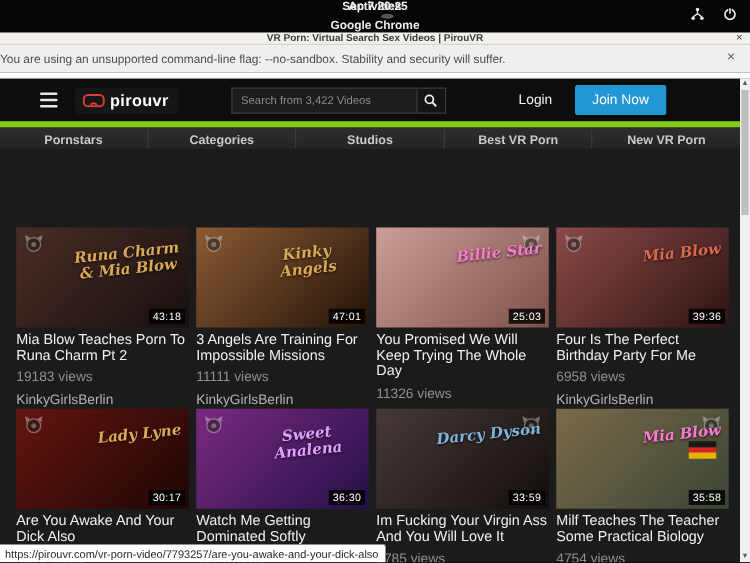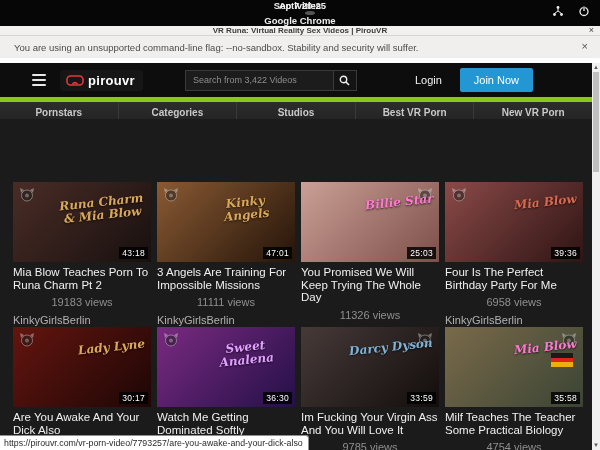--- a/index.html
+++ b/index.html
@@ -18,21 +18,21 @@
   .topbar .sysicons svg { display:block; }
 
   
   .titlebar { position:absolute; top:26px; left:0; width:600px; height:10px; background:#f2f0ee;
               border-bottom:1px solid #d8d5d2; color:#3c3c3c; font-size:8px; font-weight:700;
               display:flex; align-items:center; justify-content:center; }
   .titlebar .close { position:absolute; right:6px; top:-1px; font-size:9px; font-weight:400; color:#444; }
 
   
   .infobar { position:absolute; top:36px; left:0; width:600px; height:22px; background:#f1efee;
-             color:#4c4c4c; font-size:9.5px; display:flex; align-items:center; padding-left:14px; }
+             color:#4c4c4c; font-size:9.5px; display:flex; align-items:center; }
   .infobar .close { position:absolute; right:12px; top:4px; font-size:11px; color:#555; }
   .gapstrip { position:absolute; top:58px; left:0; width:600px; height:5px; background:#fdfdfd; }
 
   
   .siteheader { position:absolute; top:63px; left:0; width:592px; height:34px; background:#0d0d0d;
                 display:flex; align-items:center; }
   .burger { margin-left:32px; width:14px; display:flex; flex-direction:column; gap:3px; }
   .burger span { display:block; height:2px; background:#e8e8e8; border-radius:1px; }
   .logo { display:flex; align-items:center; gap:4px; background:#161616; border-radius:3px;
           padding:3px 8px 3px 6px; margin-left:14px; }
@@ -69,21 +69,21 @@
           font-family:"DejaVu Serif", serif; font-style:italic; font-weight:700; font-size:12px; line-height:1.05;
           transform:rotate(-6deg); text-shadow:0 1px 2px rgba(0,0,0,.7); }
   .thumb .dur { position:absolute; right:3px; bottom:3px; background:rgba(0,0,0,.82); color:#fff;
           font-size:8.5px; padding:1px 3px; letter-spacing:.3px; }
   .thumb .wm { position:absolute; top:5px; opacity:.8; }
   .thumb .wm.left { left:6px; } .thumb .wm.right { right:6px; }
   .thumb .flag { position:absolute; top:26px; right:10px; width:22px; height:14px; display:none; }
   .thumb .flag i { display:block; height:33.33%; }
   .thumb .flag i:nth-child(1){background:#1a1a1a;} .thumb .flag i:nth-child(2){background:#d22;} .thumb .flag i:nth-child(3){background:#e7b10a;}
   .vtitle { margin-top:4px; color:#f0f0f0; font-size:11.5px; line-height:12.5px; font-weight:400; }
-  .vviews { margin-top:5px; color:#8f8f8f; font-size:11px;text-align:center; }
+  .vviews { margin-top:5px; color:#8f8f8f; font-size:11px; }
   .vstudio { margin-top:6px; color:#b2b2b2; font-size:11px; }
 
   
   .scrollbar { position:absolute; top:63px; right:0; width:8px; height:387px; background:#f0f0f0; }
   .scrollbar .thumbbar { position:absolute; top:9px; left:1px; width:6px; height:100px; background:#bfbfbf; }
   .scrollbar .arr { position:absolute; left:0; width:8px; height:9px; color:#5a5a5a; font-size:6px; text-align:center; line-height:9px; }
   .scrollbar .arr.up { top:0; } .scrollbar .arr.down { bottom:0; }
 
   
   .statusbar { position:absolute; left:0; bottom:0; height:15px; background:#fff; border:1px solid #8f8f8f;
@@ -110,21 +110,21 @@
       </svg>
       <svg width="12" height="12" viewBox="0 0 12 12">
         <circle cx="6" cy="6.5" r="4" stroke="#efefef" stroke-width="1.3" fill="none"></circle>
         <path d="M6 1 V6" stroke="#060606" stroke-width="2.6"></path>
         <path d="M6 1.5 V6" stroke="#efefef" stroke-width="1.3"></path>
       </svg>
     </span>
   </div>
 
   <div class="titlebar">
-    <span>VR Runa: Virtual Reality Sex Videos | PirouVR</span>
+    <span>VR Porn: Virtual Search Sex Videos | PirouVR</span>
     <span class="close">×</span>
   </div>
 
   <div class="infobar">
     <span>You are using an unsupported command-line flag: --no-sandbox. Stability and security will suffer.</span>
     <span class="close">×</span>
   </div>
   <div class="gapstrip"></div>
 
   <div class="siteheader">

